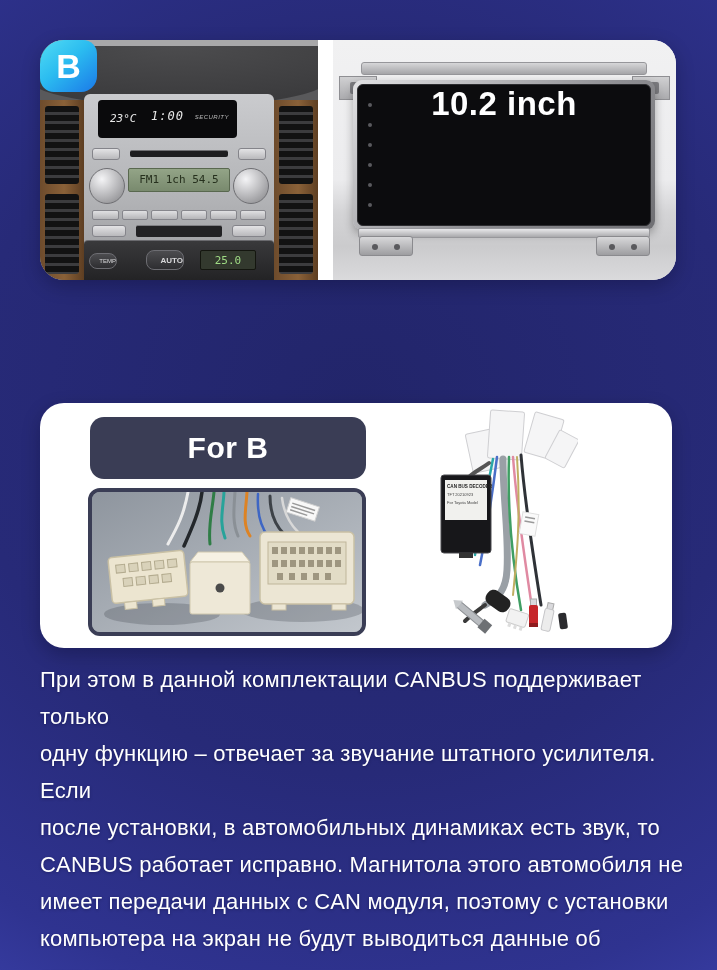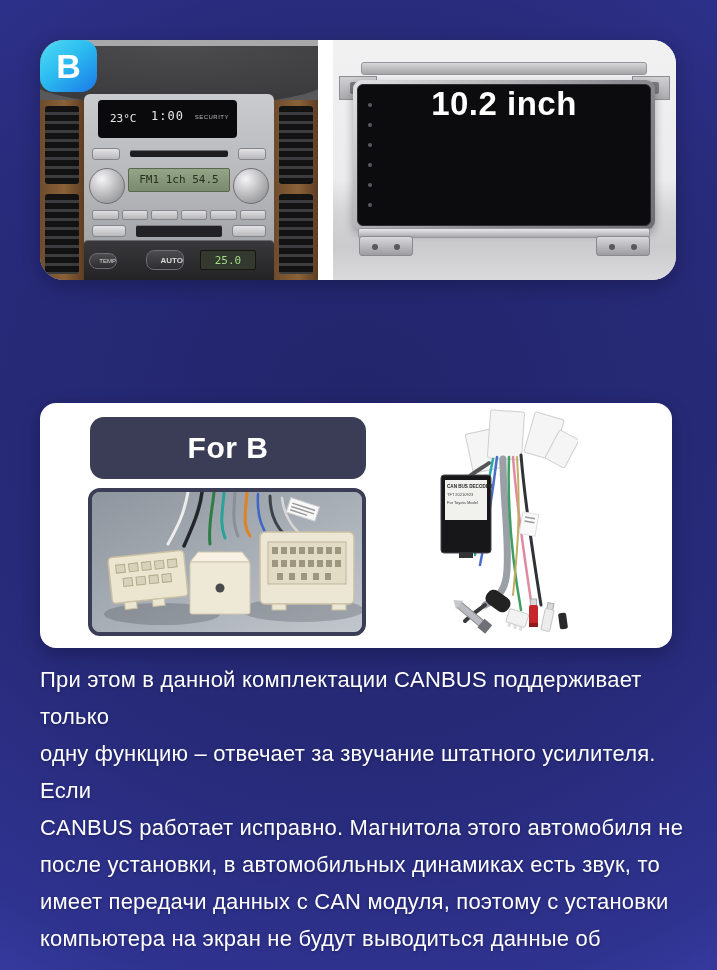--- a/index.html
+++ b/index.html
@@ -41,21 +41,21 @@
   .dp-wood{position:absolute;top:60px;bottom:0;width:44px;
     background:linear-gradient(90deg,#6d4b2c,#8a6138 55%,#5d3e22);}
   .dp-wood.left{left:0;} .dp-wood.right{right:0;}
   .vent{position:absolute;left:5px;width:34px;border-radius:3px;
     background:repeating-linear-gradient(180deg,#121212 0 6px,#3c3c3e 6px 9px);}
   .vent.v1{top:6px;height:78px;} .vent.v2{top:94px;height:80px;}
   .dp-stack{position:absolute;left:44px;top:54px;width:190px;height:186px;
     background:linear-gradient(180deg,#cacbce 0%,#b3b4b7 55%,#98999c 100%);
     border-radius:6px 6px 0 0;}
   .dp-display{position:absolute;left:14px;top:6px;width:139px;height:38px;background:#0a0a0c;
-    border-radius:4px;color:#e8e8e8;}
+    border-radius:4px;color:#e8e8e8;font-style:italic;}
   .d-temp{position:absolute;left:12px;top:12px;font-size:11px;font-family:"DejaVu Sans Mono",monospace;}
   .d-time{position:absolute;left:0;right:0;top:9px;text-align:center;font-size:12px;letter-spacing:1px;
     font-family:"DejaVu Sans Mono",monospace;}
   .d-sec{position:absolute;right:8px;top:14px;font-size:6px;color:#b9b9b9;letter-spacing:.5px;}
   .dp-radio{position:absolute;left:0;top:50px;width:190px;height:92px;}
   .cd-slot{position:absolute;left:46px;top:6px;width:98px;height:7px;background:#1d1d1f;border-radius:2px;
     border-top:1px solid #6f6f72;}
   .chip{position:absolute;background:linear-gradient(180deg,#e3e3e5,#b9b9bc);border:1px solid #84848a;border-radius:3px;}
   .lcd{position:absolute;left:44px;top:24px;width:102px;height:24px;
     background:linear-gradient(180deg,#93a487,#798a6e);border:1px solid #59684f;border-radius:2px;
@@ -100,21 +100,21 @@
   .bottom-bar{position:absolute;left:25px;top:188px;width:292px;height:10px;border-radius:2px;
     background:linear-gradient(180deg,#e8e8ea,#a8a8ab);border:1px solid #97979b;}
   .foot{position:absolute;top:196px;width:54px;height:20px;border-radius:3px;
     background:linear-gradient(180deg,#d8d8da,#9d9da0);border:1px solid #8a8a8e;}
   .foot.l{left:26px;} .foot.r{right:26px;}
   .foot i{position:absolute;top:7px;width:6px;height:6px;border-radius:50%;background:#59595d;}
   .foot i:first-child{left:12px;} .foot i:last-child{right:12px;}
 
   
   .card2{position:absolute;left:40px;top:403px;width:632px;height:245px;z-index:1;
-    border-radius:16px;background:#fff;box-shadow:0 6px 18px rgba(0,0,20,.25);}
+    border-radius:24px;background:#fff;box-shadow:0 6px 18px rgba(0,0,20,.25);}
   .forb{position:absolute;left:50px;top:14px;width:276px;height:62px;background:#3a3d55;border-radius:14px;
     color:#fff;font-size:30px;font-weight:bold;display:flex;align-items:center;justify-content:center;
     letter-spacing:.5px;}
   .harness{position:absolute;left:48px;top:85px;width:278px;height:148px;border:4px solid #3a3d55;
     border-radius:12px;overflow:hidden;background:#9aa1a9;}
   .harness svg{display:block;width:100%;height:100%;}
   .cables{position:absolute;left:388px;top:2px;width:150px;height:241px;}
   .cables svg{display:block;width:100%;height:100%;}
 
   
@@ -351,20 +351,20 @@
           <rect x="115" y="204" width="9" height="22" rx="2" fill="#ececec" stroke="#c5c5c8"></rect>
         </g>
         <rect x="131" y="208" width="8" height="16" rx="2" transform="rotate(-8 135 216)" fill="#2b2b2e"></rect>
       </svg>
     </div>
   </div>
 
   <div class="para">
     <p>При этом в данной комплектации CANBUS поддерживает только</p>
     <p>одну функцию – отвечает за звучание штатного усилителя. Если</p>
+    <p>после установки, в автомобильных динамиках есть звук, то</p>
     <p>CANBUS работает исправно. Магнитола этого автомобиля не</p>
-    <p>после установки, в автомобильных динамиках есть звук, то</p>
     <p>имеет передачи данных с CAN модуля, поэтому с установки</p>
     <p>компьютера на экран не будут выводиться данные об открытии</p>
 
   </div>
 
 </div>
 
 </body></html>

